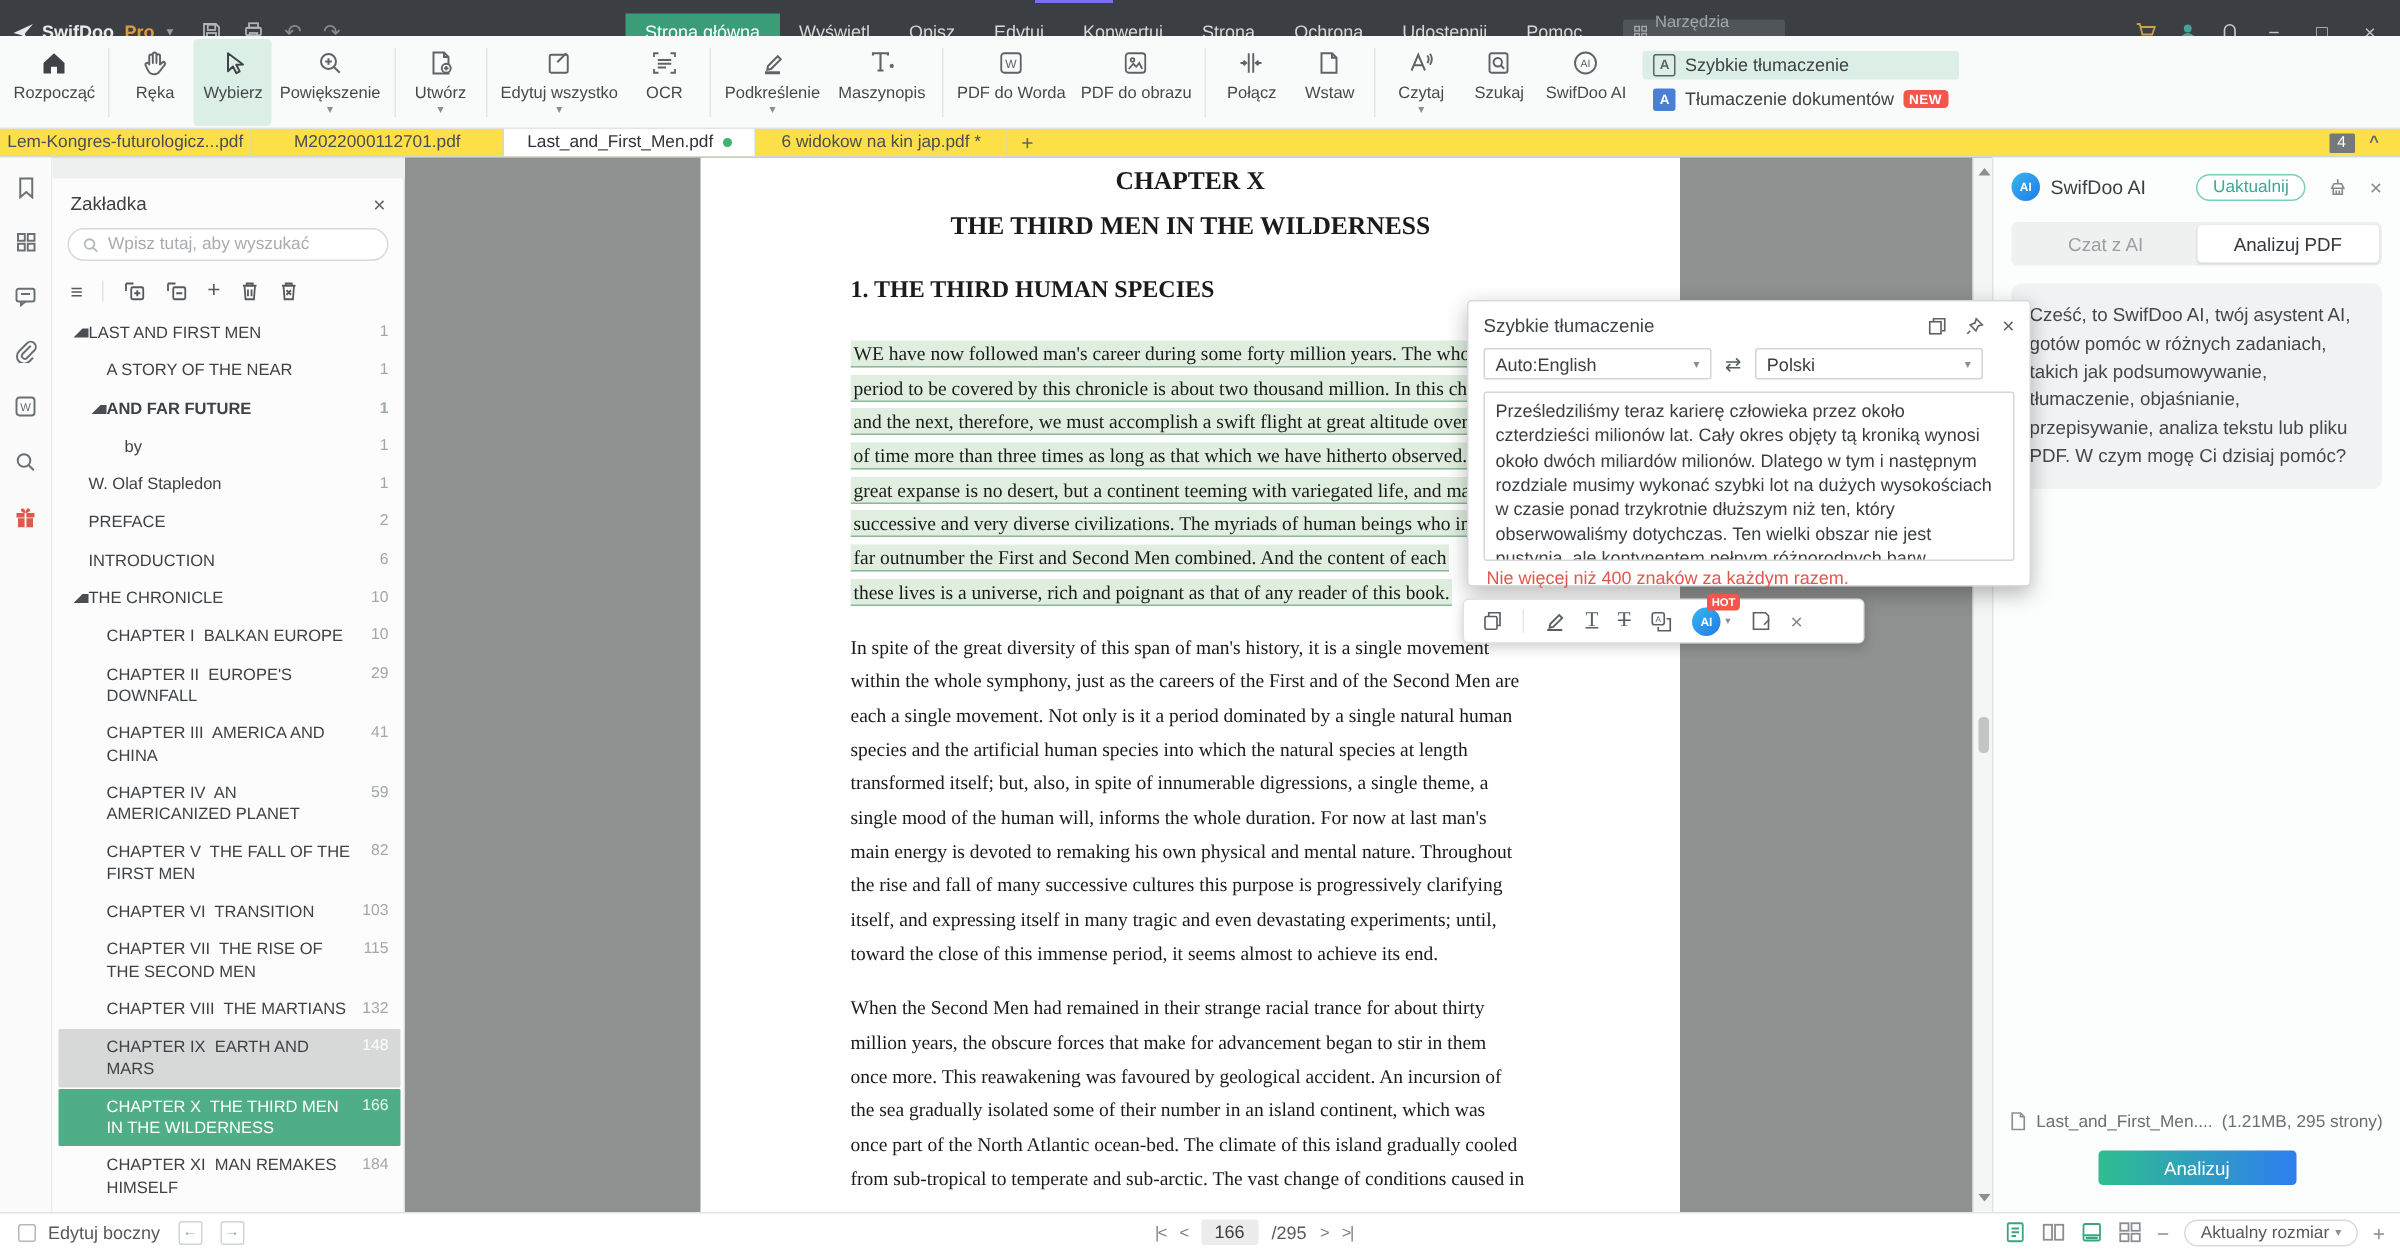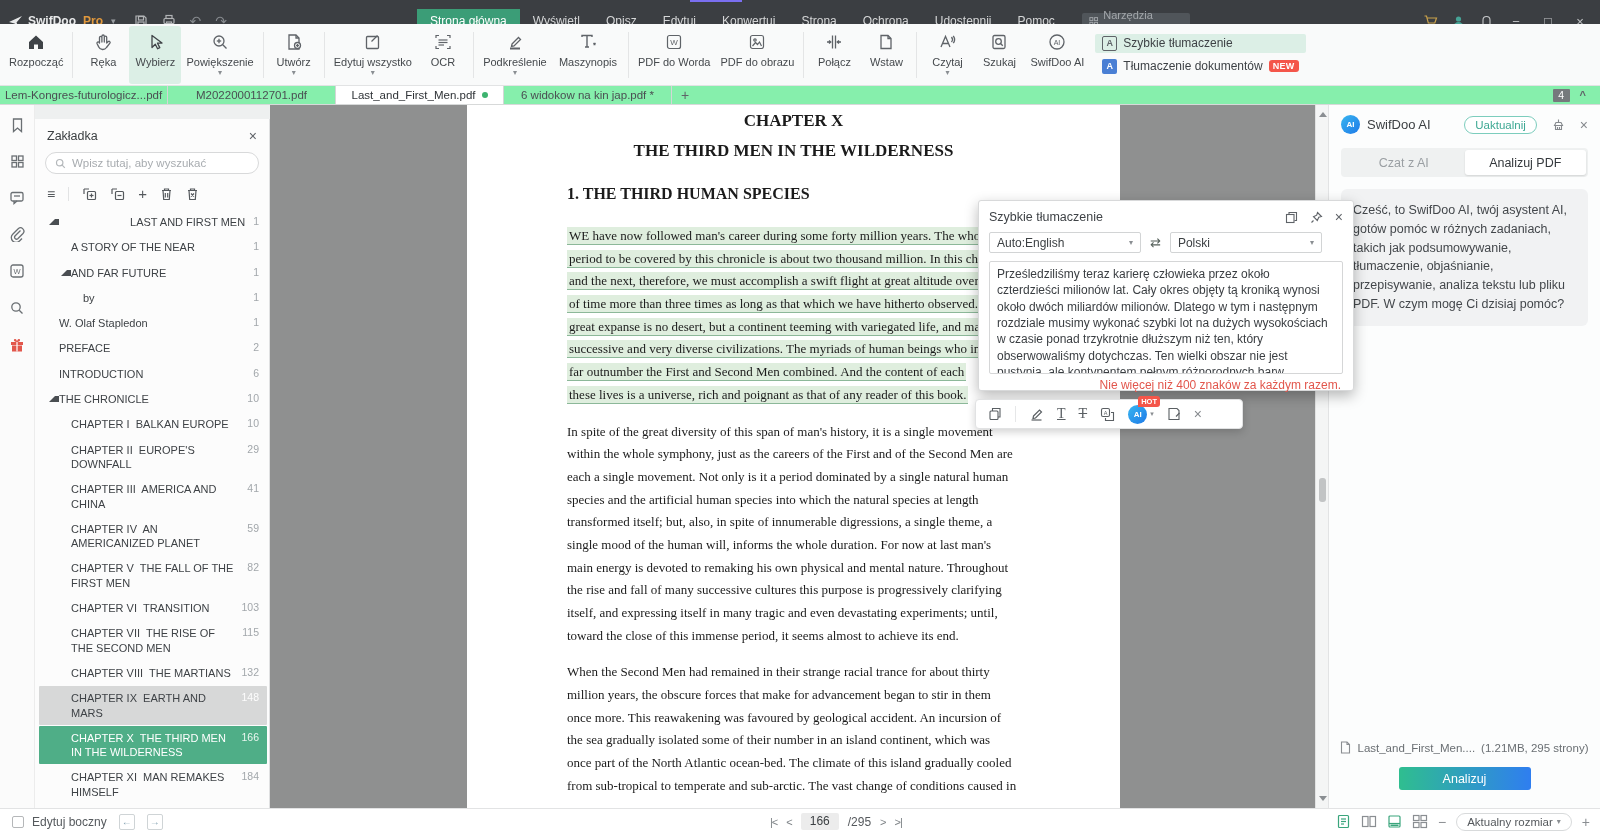--- a/index.html
+++ b/index.html
@@ -43,21 +43,21 @@
     padding:2px 7px;border-radius:2px;white-space:nowrap}
   .rb-trow.hl{background:#dcefe6}
   .badge-new{background:#f4564a;color:#fff;font-size:9px;font-weight:bold;border-radius:3px;
     padding:1px 4px;letter-spacing:.3px}
   .tr-ic1{width:15px;height:15px;border:1.2px solid #5f6368;border-radius:2px;color:#5f6368;
     font-size:9px;font-weight:bold;display:flex;align-items:center;justify-content:center}
   .tr-ic2{width:15px;height:15px;background:#4a7fd4;border-radius:2px;color:#fff;
     font-size:9px;font-weight:bold;display:flex;align-items:center;justify-content:center}
 
   
-  .tabbar{position:absolute;left:0;top:86px;width:1600px;height:19px;background:#86efac;
+  .tabbar{position:absolute;left:0;top:86px;width:1600px;height:19px;background:#fde047;
     border-bottom:1px solid #d7d9d9;display:flex;align-items:stretch;font-size:11.5px;color:#4a4e52}
   .tab{width:168px;display:flex;align-items:center;justify-content:center;gap:6px;
     border-right:1px solid #d4d6d6;padding:0 8px;white-space:nowrap;overflow:hidden}
   .tab.active{background:#fff;border-right-color:#d4d6d6;color:#2f3337}
   .tab .dot{display:none;width:6px;height:6px;border-radius:50%;background:#3db36f;flex:0 0 6px}
   .tab.has-dot .dot{display:inline-block}
   .tab-add{width:26px;display:flex;align-items:center;justify-content:center;color:#5f6368;font-size:14px}
   .tab-ovf{margin-left:auto;display:flex;align-items:center;gap:10px;padding-right:14px}
   .tab-badge{background:#75797c;color:#fff;font-size:10.5px;width:17px;height:13px;line-height:13px;
     text-align:center;border-radius:1px}
@@ -118,21 +118,21 @@
   .pp-head{display:flex;align-items:center;padding:8px 10px 4px}
   .pp-title{font-size:12.5px;color:#3f4347;flex:1}
   .pp-hic{margin-left:12px;color:#5f6368;display:flex;align-items:center}
   .pp-langs{display:flex;align-items:center;padding:3px 10px}
   .pp-select{width:152px;height:21px;border:1px solid #d2d4d5;border-radius:2px;display:flex;
     align-items:center;font-size:12px;color:#3c4043;padding:0 7px}
   .pp-select .sc{margin-left:auto;font-size:8px;color:#8a8e92}
   .pp-swap{margin:0 9px;color:#56615b;font-size:13px}
   .pp-text{margin:5px 10px 0;height:113px;border:1px solid #d5d6d7;border-radius:2px;
     padding:4px 7px;font-size:12px;line-height:1.36;color:#3a3e42;overflow:hidden}
-  .pp-note{text-align:right;padding:4px 12px 0;font-size:12px;color:#e2564c}
+  .pp-note{padding:4px 12px 0;font-size:12px;color:#e2564c}
 
   
   .seltb{position:absolute;left:975px;top:399px;width:268px;height:30px;background:#fff;
     border:1px solid #e1e2e3;border-radius:4px;box-shadow:0 3px 8px rgba(0,0,0,.18);
     display:flex;align-items:center;gap:13px;padding:0 12px;z-index:45}
   .st-ic{display:flex;align-items:center;justify-content:center;color:#5a5f63}
   .st-sep{width:1px;height:16px;background:#e6e7e8}
   .st-T{font-family:"Liberation Serif",serif;font-size:14px;color:#5a5f63}
   .st-Tu{text-decoration:underline}
   .st-Ts{text-decoration:line-through}
@@ -560,33 +560,33 @@
       </span>
     <span>
         <svg width="13" height="14" viewBox="0 0 13 14" fill="none" stroke="#55595d" stroke-width="1.2">
           <path d="M2 3.5 h9 M4.5 3.5 V2 h4 v1.5 M3 3.5 l.7 9 h5.6 l.7-9"></path>
           <path d="M5 6.5 l3 3 M8 6.5 l-3 3"></path>
         </svg>
       </span>
   </div>
   <div class="bm-list">
 
-      <div class="bm-row has-arrow" style="padding-left: 10px; text-align: right;">
+      <div class="bm-row has-arrow" style="padding-left: 10px;">
         <span class="tri"></span>
         <span class="bm-label">LAST AND FIRST MEN</span>
         <span class="bm-page">1</span>
       </div>
 
       <div class="bm-row" style="padding-left: 22px;">
         <span class="tri"></span>
         <span class="bm-label">A STORY OF THE NEAR</span>
         <span class="bm-page">1</span>
       </div>
 
-      <div class="bm-row has-arrow" style="padding-left: 22px;">
+      <div class="bm-row has-arrow" style="padding-left: 22px; font-weight: bold;">
         <span class="tri"></span>
         <span class="bm-label">AND FAR FUTURE</span>
         <span class="bm-page">1</span>
       </div>
 
       <div class="bm-row" style="padding-left: 34px;">
         <span class="tri"></span>
         <span class="bm-label">by</span>
         <span class="bm-page">1</span>
       </div>

